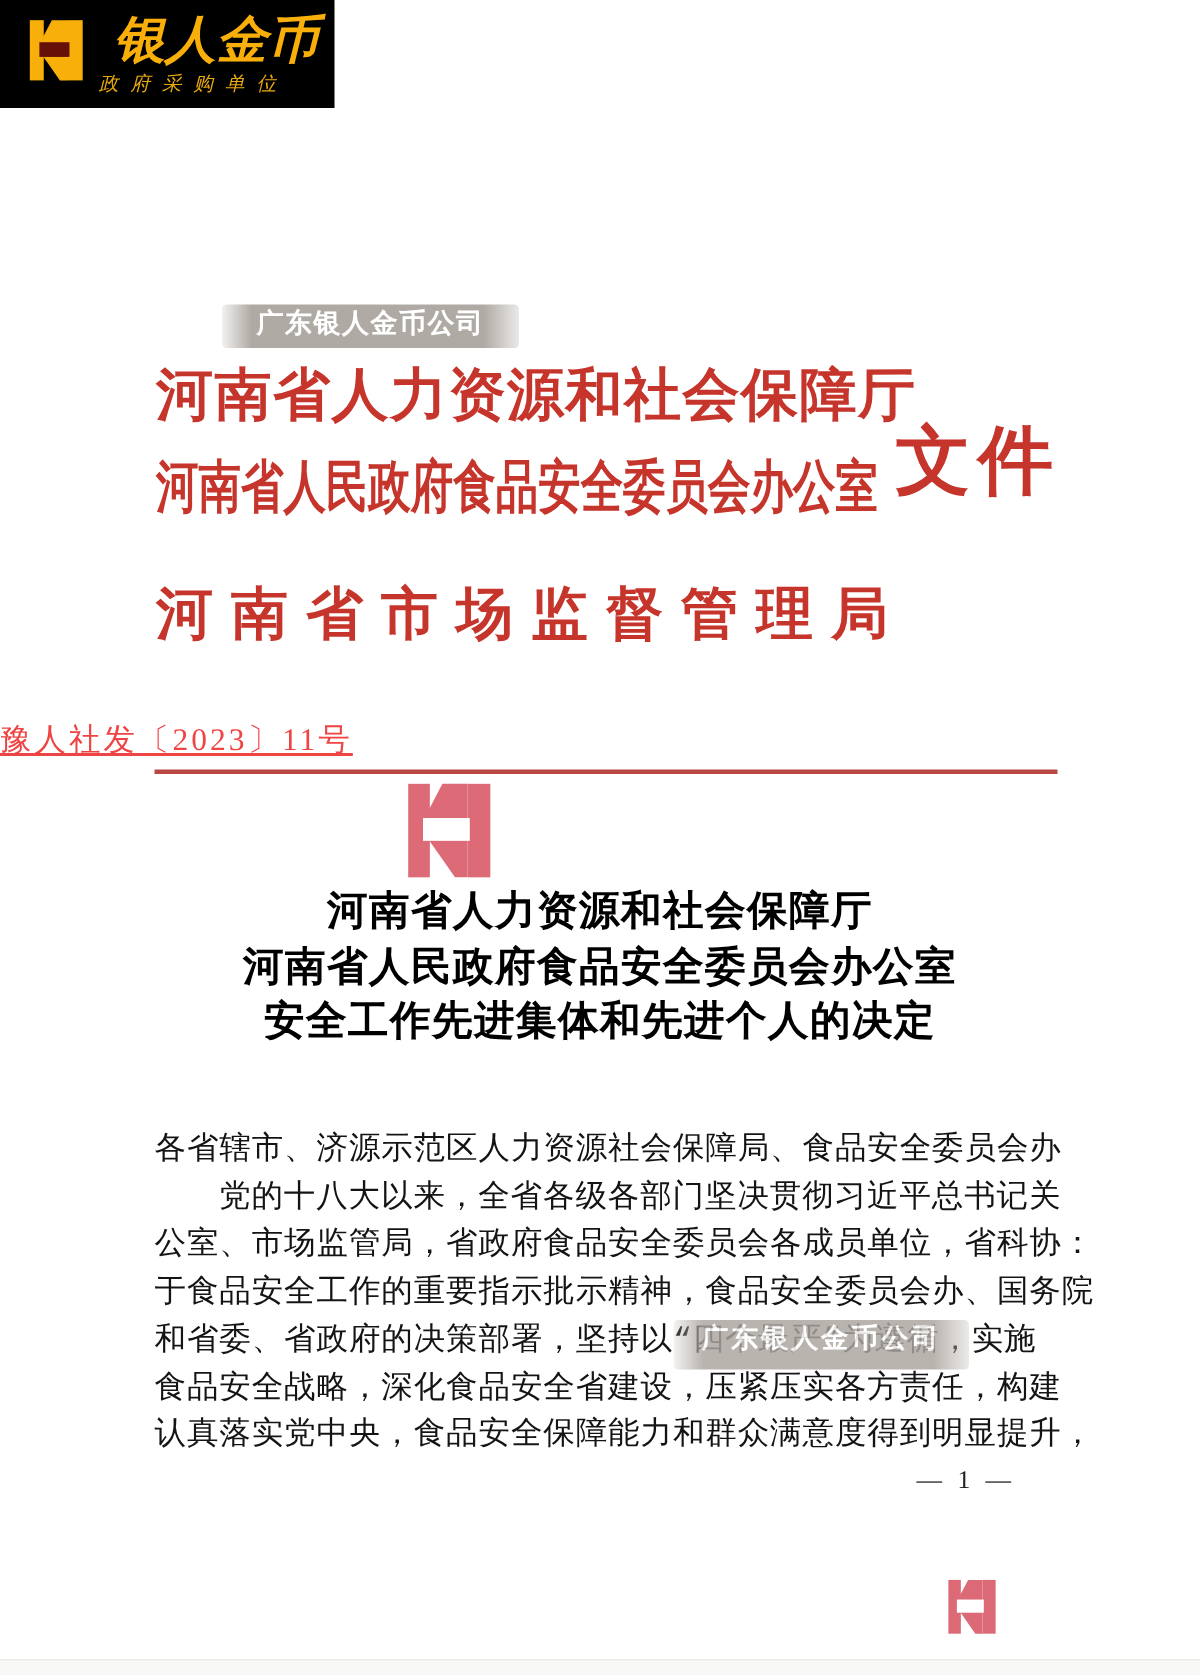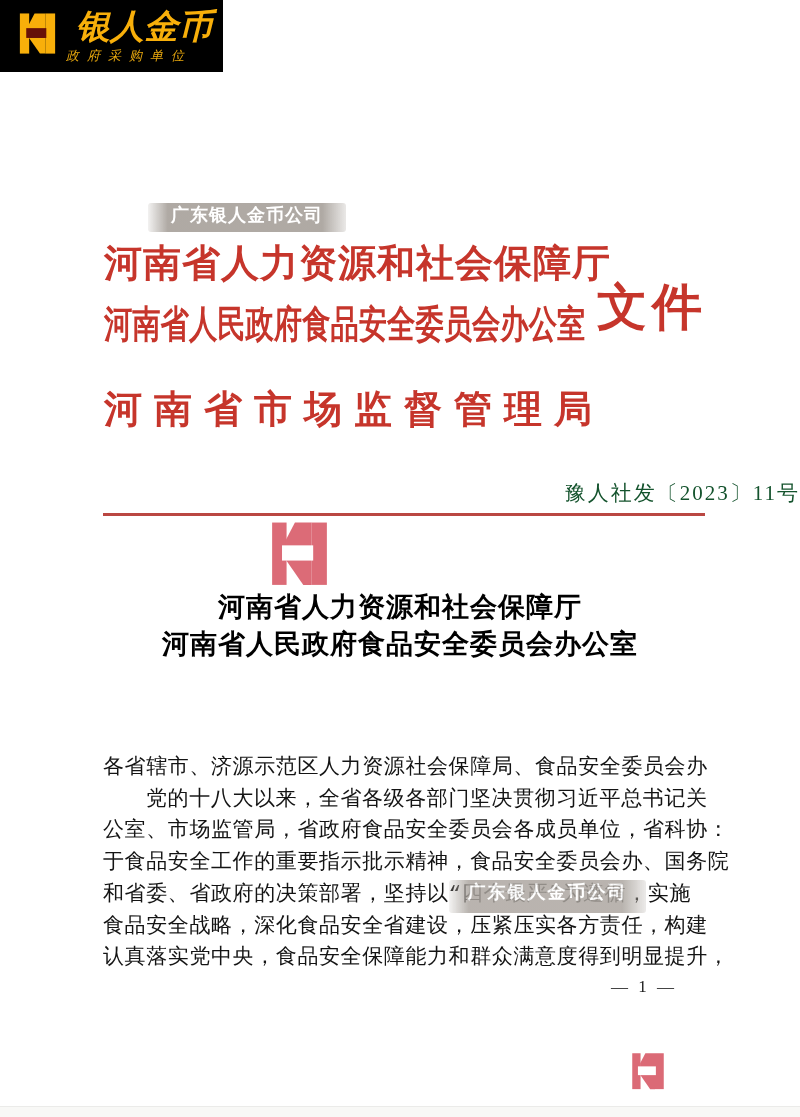--- a/index.html
+++ b/index.html
@@ -27,21 +27,21 @@
   }
   .wm1{left:148px;top:203px;width:198px;height:29px;font-size:18px;letter-spacing:1px;filter:blur(.4px);}
   .wm2{left:449px;top:880px;width:197px;height:33px;font-size:18px;letter-spacing:2px;opacity:.88;filter:blur(.4px);}
   
   .org-line{position:absolute;left:104px;color:#C6352B;font-weight:bold;white-space:nowrap;}
   .org1{top:238px;font-size:38px;letter-spacing:1px;}
   .org2{top:299px;font-size:38px;}
   .org2 .squeeze{display:inline-block;transform:scaleX(.745);transform-origin:0 50%;white-space:nowrap;}
   .org3{top:360px;font-size:38px;letter-spacing:12px;margin-top:24px;}
   .doc-type{position:absolute;left:597px;top:274px;font-size:50px;font-weight:bold;color:#C6352B;letter-spacing:5px;white-space:nowrap;}
-  .doc-number{position:absolute;left:0;top:479px;width:800px;text-align:right;font-size:21px;color:#14532d;letter-spacing:2px;}
+  .doc-number{position:absolute;left:0;top:479px;width:800px;text-align:left;font-size:21px;color:#ef4444;letter-spacing:2px;text-decoration:underline;}
   .red-rule{position:absolute;left:103px;top:513px;width:602px;height:2.5px;background:#BA4742;}
   
   .m-wm{position:absolute;left:263px;top:519px;width:73px;height:74px;}
   .m-footer{position:absolute;left:627px;top:1051px;width:42px;height:43px;}
   
   .title{position:absolute;left:0;top:589px;width:800px;text-align:center;}
   .title-line{font-size:27px;font-weight:bold;letter-spacing:1px;line-height:36.6px;color:#000;white-space:nowrap;}
   
   .body-block{position:absolute;left:103px;top:752px;width:612px;font-family:Liberation Mono, monospace;}
   .body-line{font-size:21px;line-height:31.7px;letter-spacing:.6px;color:#141414;white-space:nowrap;}
@@ -90,20 +90,21 @@
       <rect x="32" y="2" width="10" height="41"></rect>
       <polygon points="21,2 32,2 32,18 15,18 15,13.5"></polygon>
       <polygon points="15,26.5 32,26.5 32,43 26.5,43"></polygon>
     </g>
     <rect x="12.5" y="17" width="20.5" height="10" fill="#ffffff"></rect>
   </svg>
 
   <div class="title">
     <div class="title-line">河南省人力资源和社会保障厅</div>
     <div class="title-line">河南省人民政府食品安全委员会办公室</div>
+    <div class="title-line">安全工作先进集体和先进个人的决定</div>
   </div>
 
   <div class="body-block">
     <div class="body-line">各省辖市、济源示范区人力资源社会保障局、食品安全委员会办</div>
     <div class="body-line indent">党的十八大以来，全省各级各部门坚决贯彻习近平总书记关</div>
     <div class="body-line">公室、市场监管局，省政府食品安全委员会各成员单位，省科协：</div>
     <div class="body-line">于食品安全工作的重要指示批示精神，食品安全委员会办、国务院</div>
     <div class="body-line">和省委、省政府的决策部署，坚持以“四个最严”为遵循，实施</div>
     <div class="body-line">食品安全战略，深化食品安全省建设，压紧压实各方责任，构建</div>
     <div class="body-line">认真落实党中央，食品安全保障能力和群众满意度得到明显提升，</div>

